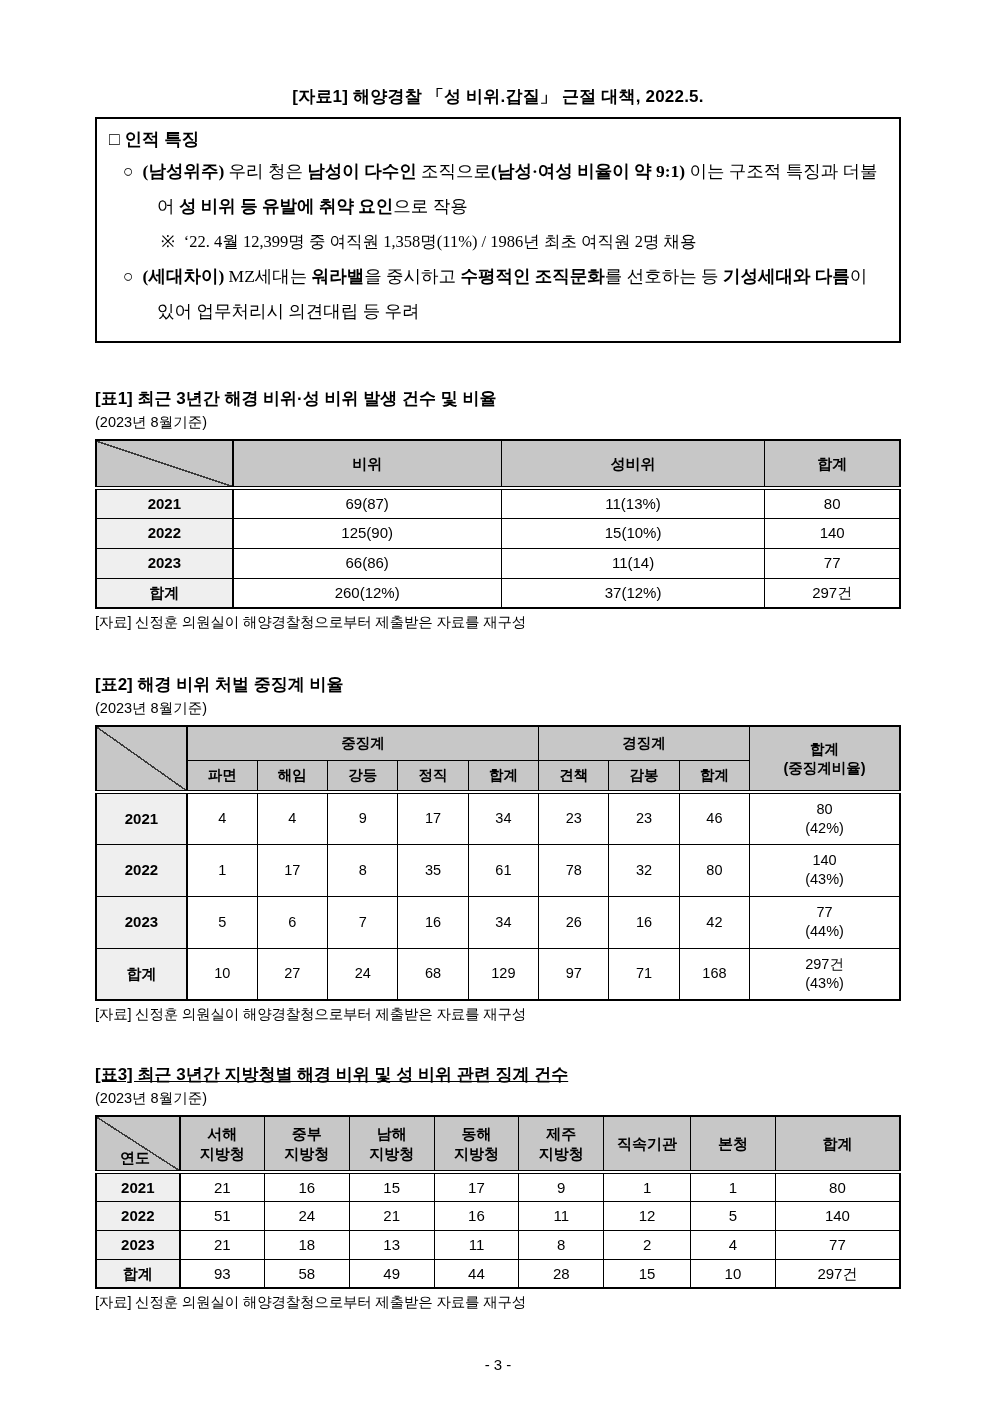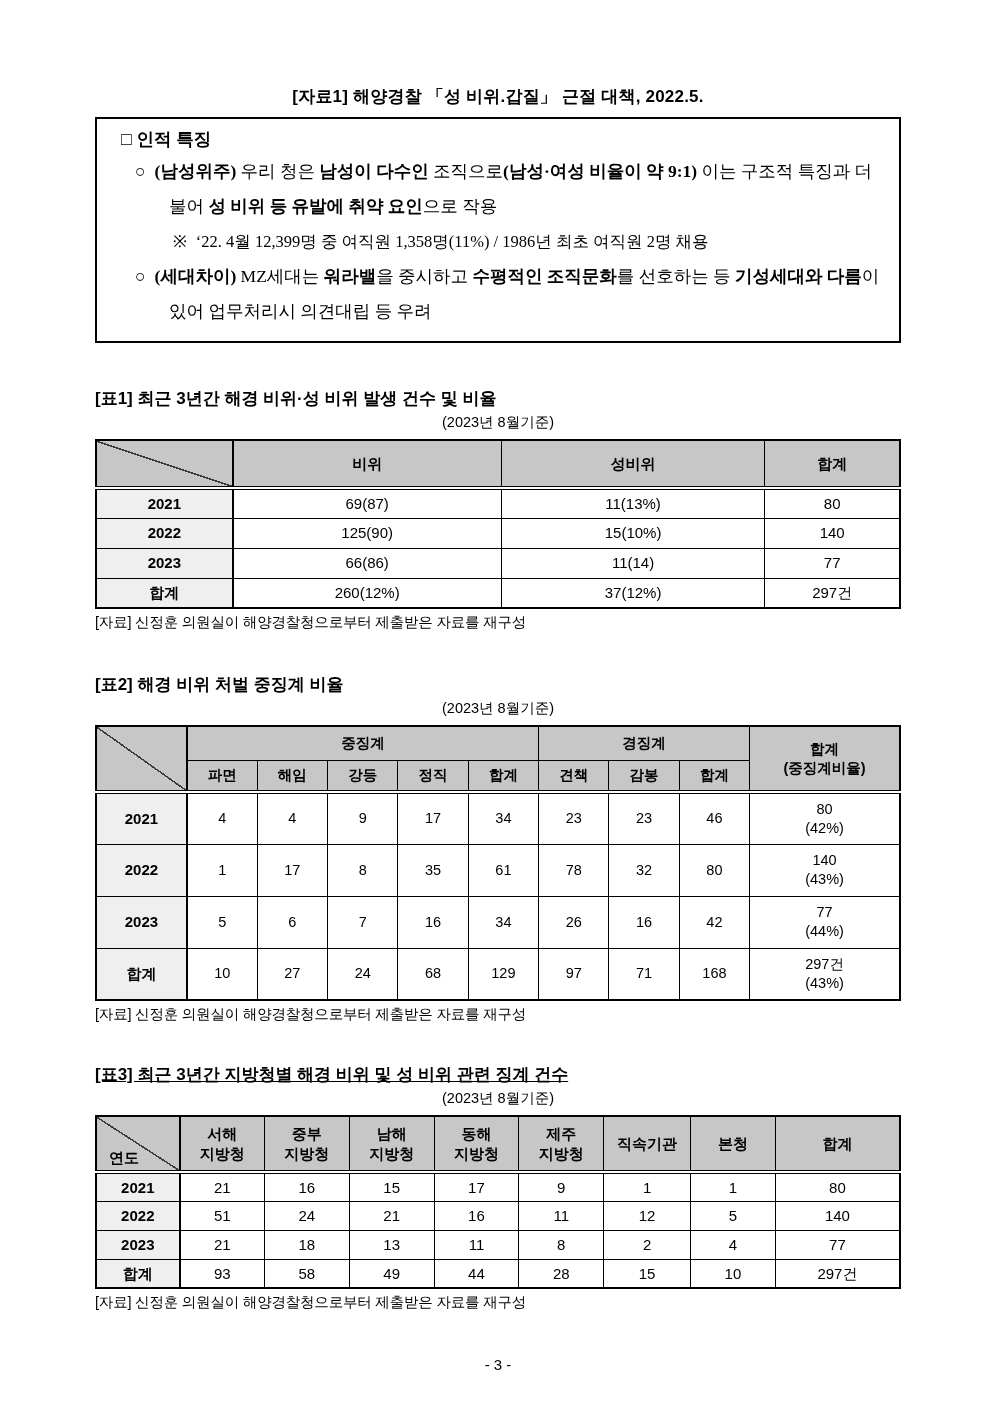--- a/index.html
+++ b/index.html
@@ -18,21 +18,21 @@
     font-size: 17px;
     font-weight: bold;
     letter-spacing: 0.2px;
     line-height: 22px;
   }
 
   
   .info-box {
     margin-top: 9px;
     border: 2px solid #000;
-    padding: 5px 12px 12px 24px;
+    padding: 5px 12px 12px 12px;
   }
   .info-heading {
     font-size: 17.5px;
     font-weight: bold;
     line-height: 30px;
   }
   .info-item {
     font-family: "Liberation Serif", serif;
     font-size: 17.5px;
     line-height: 35px;
@@ -51,21 +51,21 @@
   .tbl-title {
     text-align: left;
     font-size: 17px;
     font-weight: bold;
     line-height: 22px;
   }
   .t1-title { margin-top: 45px; }
   .t2-title { margin-top: 42px; }
   .t3-title { margin-top: 40px; text-decoration: underline; }
   .date-note {
-    text-align: center;
+    text-align: left;
     font-size: 14.5px;
     line-height: 18px;
     margin: 3px 0 8px 0;
   }
   table.data-table {
     width: 100%;
     border-collapse: collapse;
     table-layout: fixed;
     border: 2px solid #000;
   }
@@ -93,21 +93,21 @@
   .data-table .corner, .data-table tbody th.rowhead { border-right: 2px solid #000; }
   .data-table th.corner {
     position: relative;
     background-color: #c7c7c7;
     background-image: linear-gradient(to top right,
       rgba(0,0,0,0) calc(50% - 1px), #3a3a3a calc(50% - 1px),
       #3a3a3a calc(50% + 0.5px), rgba(0,0,0,0) calc(50% + 0.5px));
   }
   .corner-label {
     position: absolute;
-    left: 12px; bottom: 3px;
+    left: 23px; bottom: 3px;
     font-size: 15px; font-weight: bold;
   }
   .t1 thead tr { height: 48px; }
   .t1 tbody tr { height: 30px; }
   .t2 thead tr:nth-child(1) { height: 34px; }
   .t2 thead tr:nth-child(2) { height: 32px; }
   .t2 tbody tr { height: 52px; }
   .t2 td, .t2 thead th { font-size: 14.5px; }
   .t3 thead tr { height: 56px; }
   .t3 tbody tr { height: 29px; }

